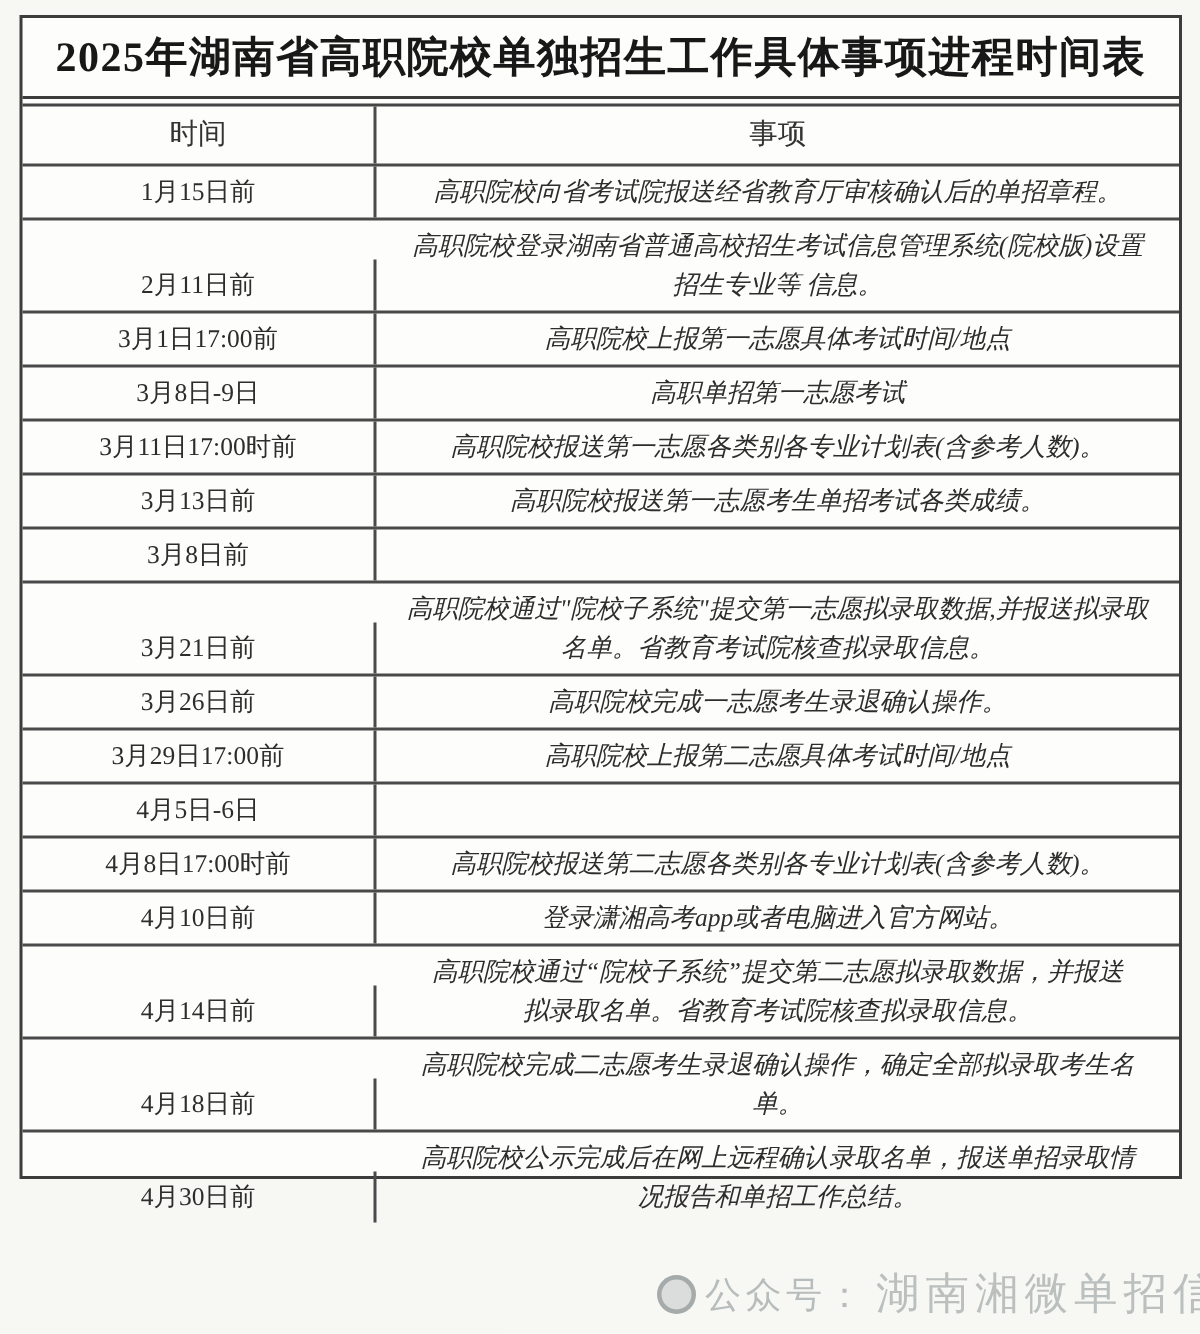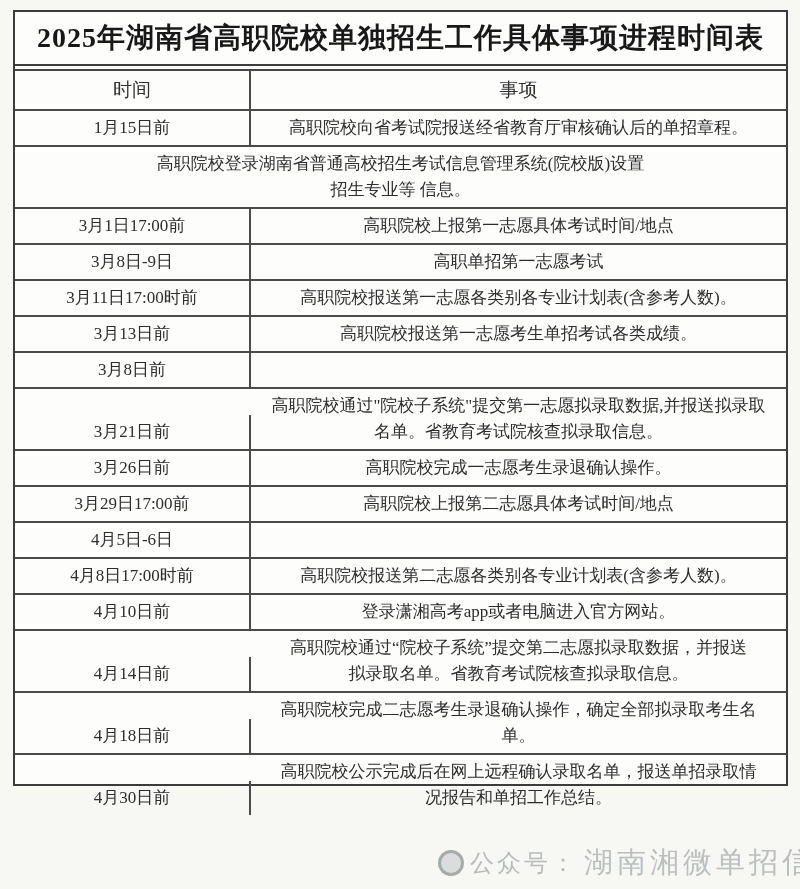--- a/index.html
+++ b/index.html
@@ -56,21 +56,21 @@
     font-size:17px;
     line-height:26px;
     text-align:center;
   }
   .time-cell{
     flex:0 0 236px;
     border-right:2px solid #4a4a4a;
     white-space:nowrap;
   }
   .event-cell{ flex:1; min-width:0; }
-  .event-line{ white-space:nowrap; }
+  .event-line{ white-space:nowrap;font-style:italic; }
   .header-row .cell{
     font-size:19px;
     color:#333;
     padding:6px 8px;
   }
   .watermark{
     position:absolute;
     left:438px; top:843px;
     display:flex;
     align-items:center;
@@ -112,20 +112,21 @@
       <div class="cell event-cell">事项</div>
     </div>
 
   <div class="row">
         <div class="cell time-cell">1月15日前</div>
         <div class="cell event-cell">
           <div class="event-line">高职院校向省考试院报送经省教育厅审核确认后的单招章程。</div>
         </div>
       </div>
       <div class="row">
+        <div class="cell time-cell">2月11日前</div>
         <div class="cell event-cell">
           <div class="event-line">高职院校登录湖南省普通高校招生考试信息管理系统(院校版)设置</div>
           <div class="event-line">招生专业等 信息。</div>
         </div>
       </div>
       <div class="row">
         <div class="cell time-cell">3月1日17:00前</div>
         <div class="cell event-cell">
           <div class="event-line">高职院校上报第一志愿具体考试时间/地点</div>
         </div>

